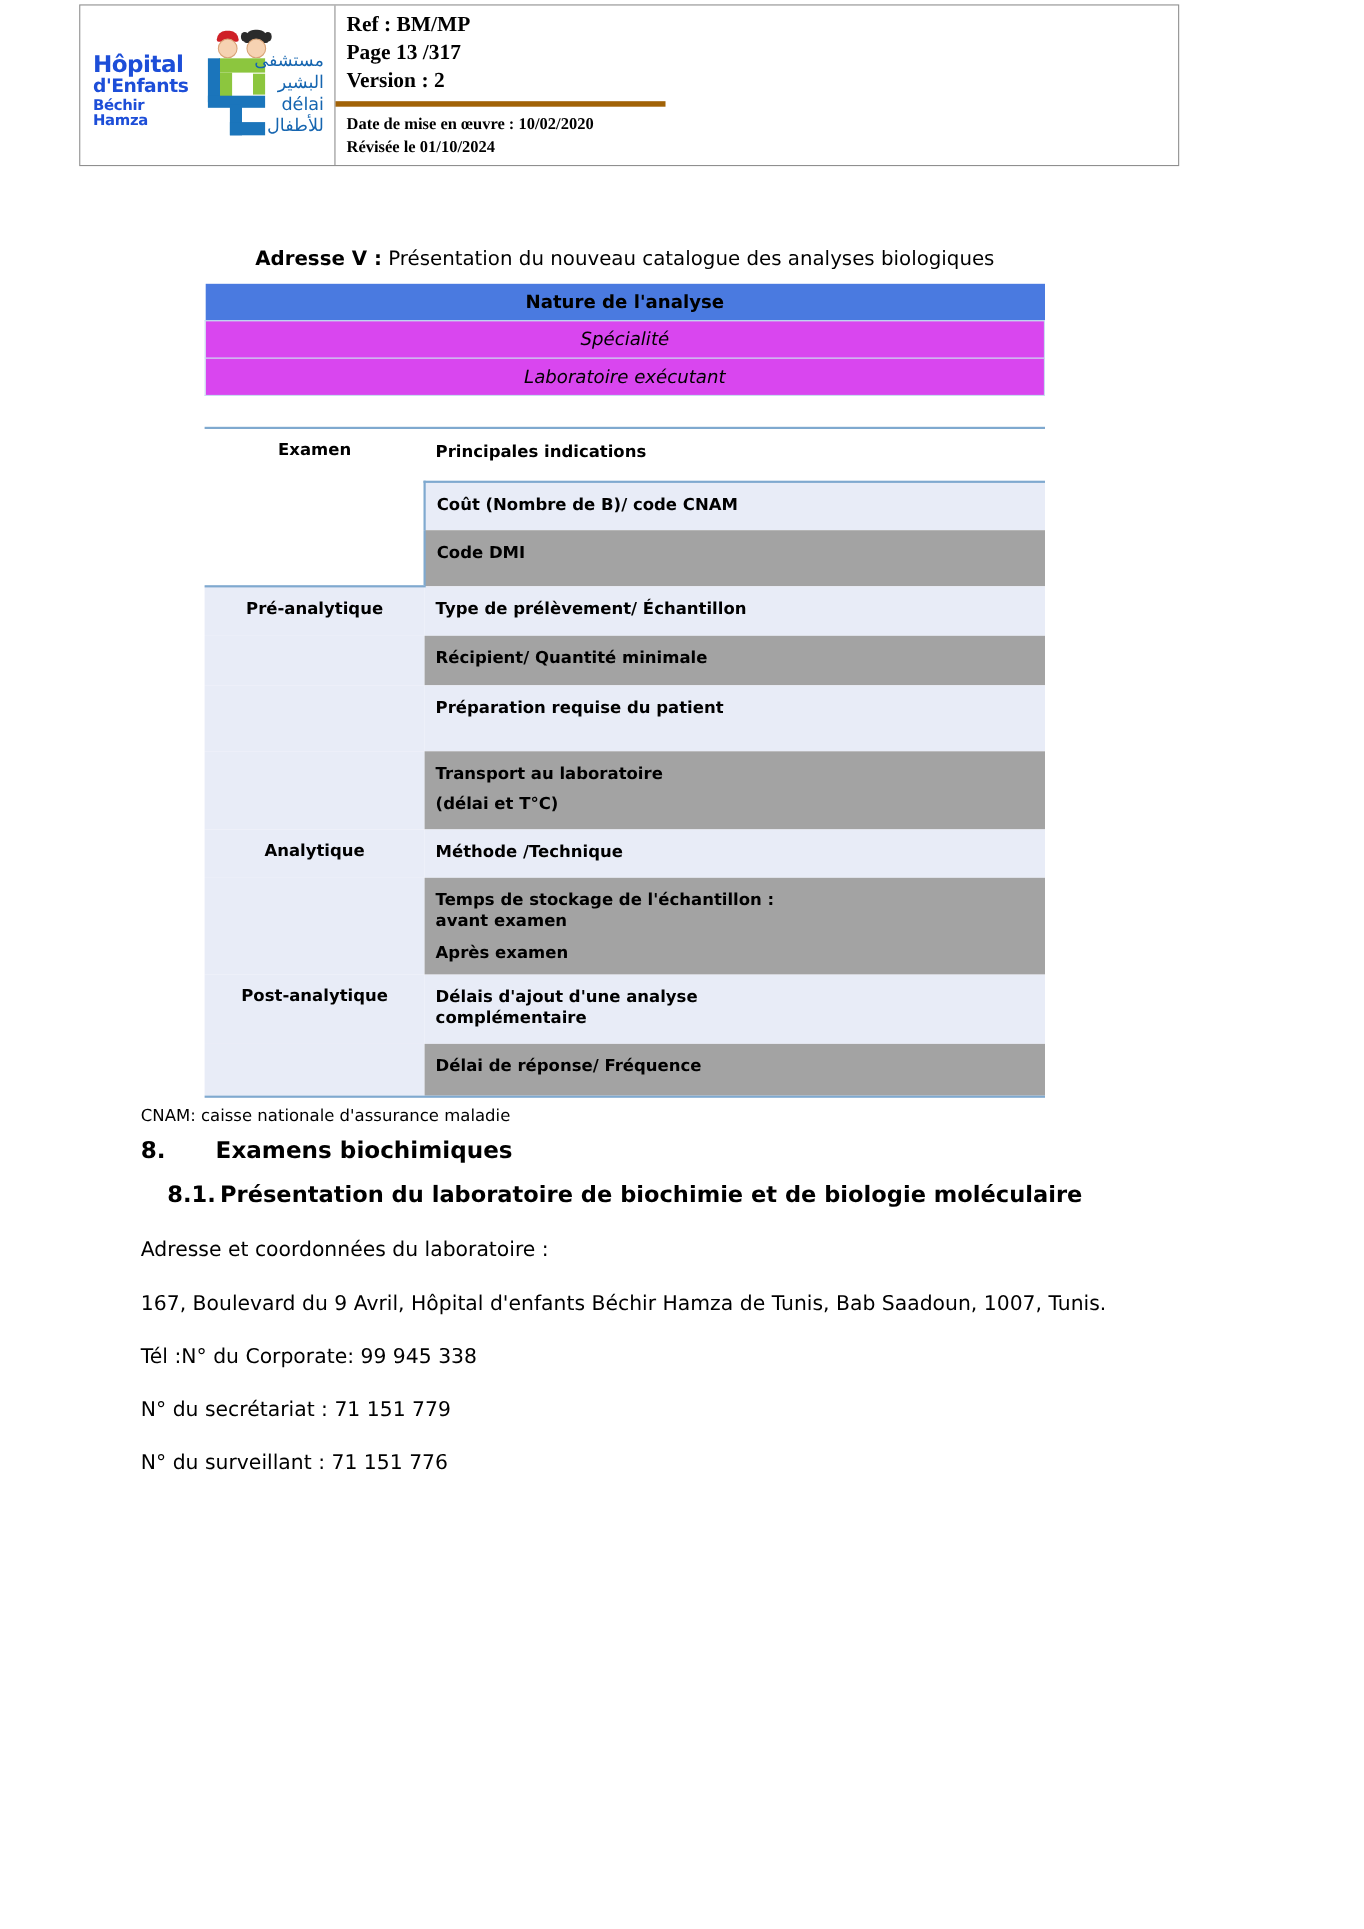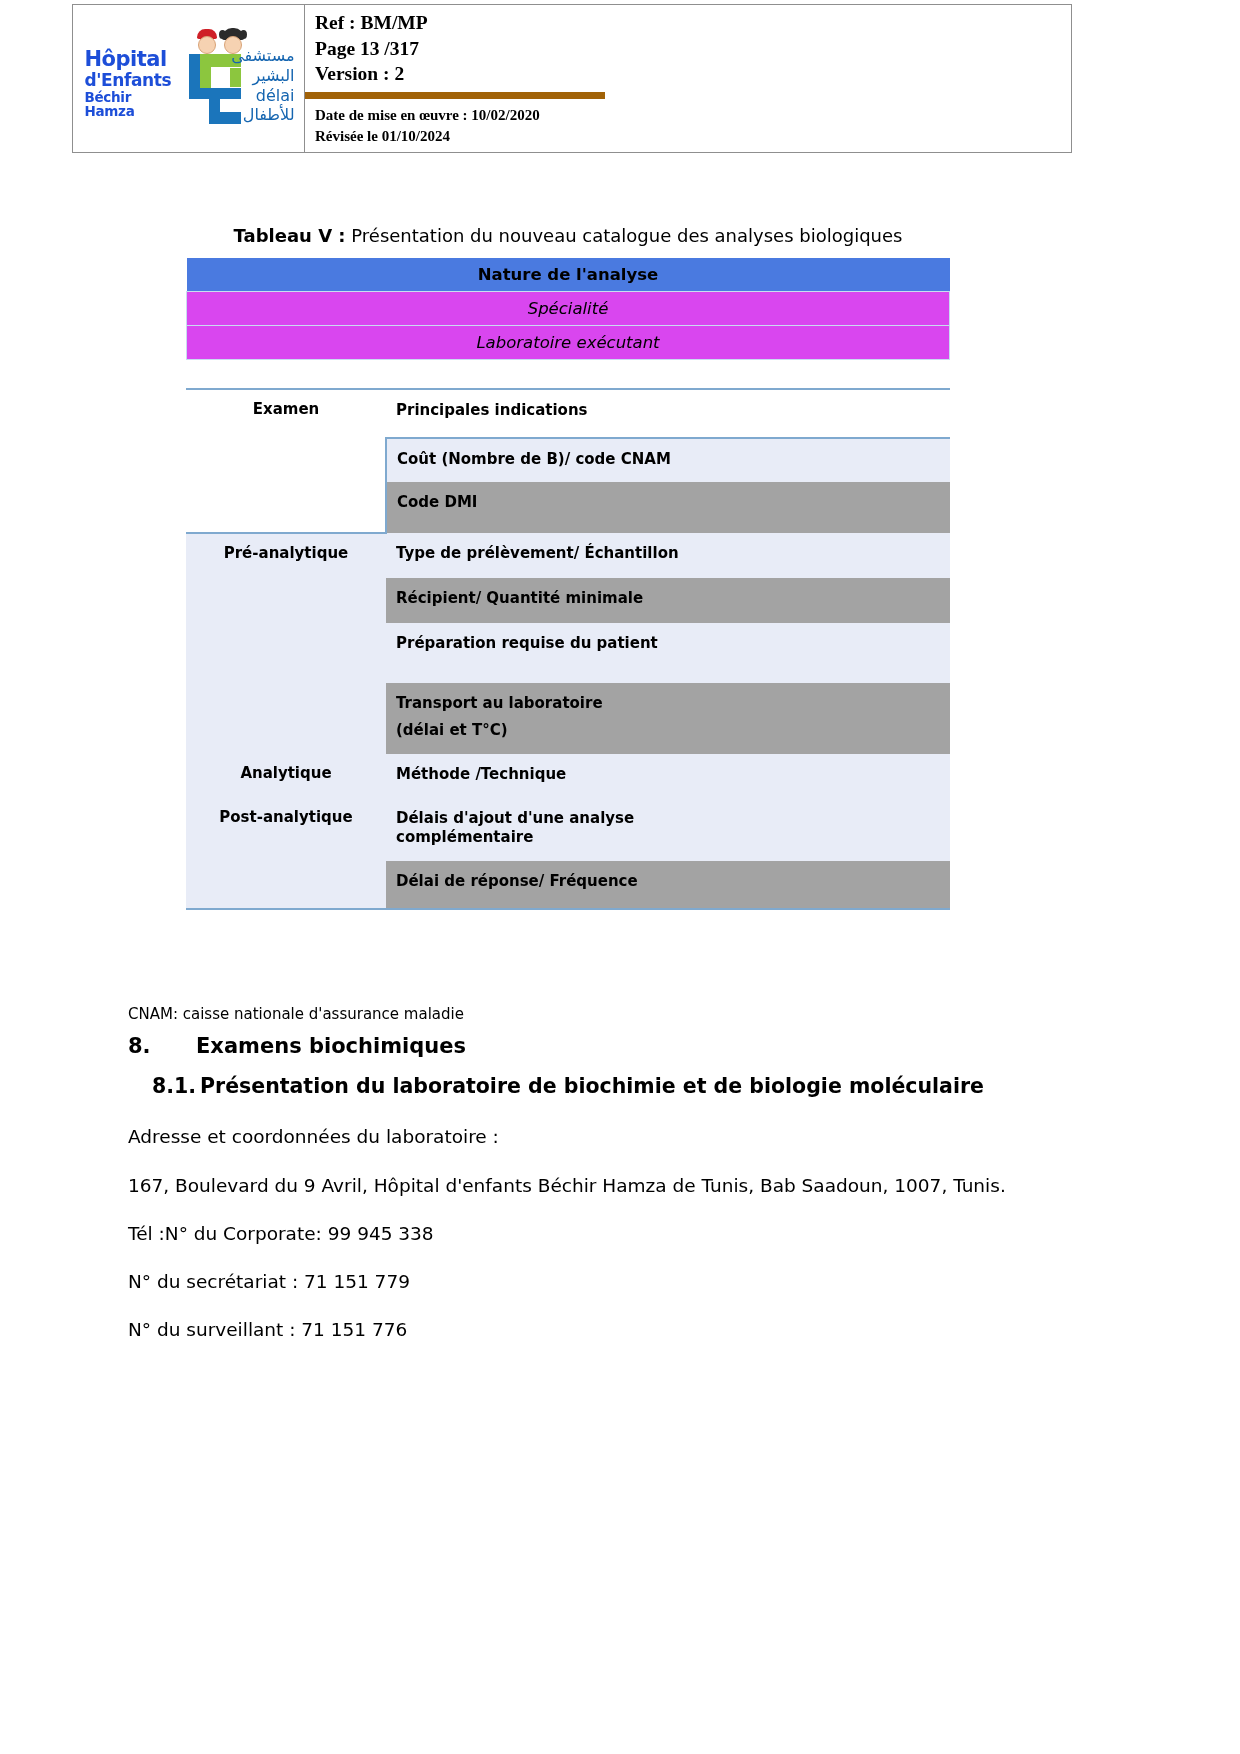--- a/index.html
+++ b/index.html
@@ -51,21 +51,21 @@
     letter-spacing: -0.2px;
     color: #000;
   }
   .hdr-meta-cell {
     width: 300px;
     box-sizing: border-box;
     display: flex;
     flex-direction: column;
   }
   .hdr-meta-top {
-    border-bottom: 7px solid #a16207;
+    border-bottom: 5px solid #a16207;
     padding: 5px 0 5px 10px;
   }
   .hdr-meta-bottom {
     padding: 6px 0 6px 10px;
   }
   .meta-line {
     font-family: "Liberation Serif", serif;
     font-weight: bold;
     font-size: 19.5px;
     line-height: 1.32;
@@ -398,21 +398,21 @@
     </div>
     <div class="hdr-meta-bottom">
       <div class="meta-line small">Date de mise en œuvre : 10/02/2020</div>
       <div class="meta-line small">Révisée le 01/10/2024</div>
     </div>
   </div>
 
 </div>
 
 <div class="tab-caption">
-  <b>Tableau V :</b><span> Présentation du nouveau catalogue des analyses biologiques</span>
+  <b>Adresse V :</b><span> Présentation du nouveau catalogue des analyses biologiques</span>
 </div>
 
 <table class="nature-table">
   <tbody>
       <tr class="head">
     <td>Nature de l'analyse</td>
   </tr>
   <tr class="body">
     <td>Spécialité</td>
   </tr>
@@ -493,20 +493,30 @@
 
     <tr>
       <td class="cell-left bg-lav" style="height:44px;">
         <span class="lbl-left">Analytique</span>
       </td>
       <td class="cell-right bg-lav">
         <span class="lbl-right">Méthode /Technique</span>
       </td>
     </tr>
 
+    <tr>
+      <td class="cell-left bg-lav" style="height:88px;">
+        <span class="lbl-left"></span>
+      </td>
+      <td class="cell-right bg-white">
+        <span class="lbl-right">Temps de stockage de l'échantillon :</span>
+        <span class="lbl-right" style="padding-top:0px;">avant examen</span>
+        <span class="lbl-right" style="padding-top:10px;">Après examen</span>
+      </td>
+    </tr>
 
     <tr>
       <td class="cell-left bg-lav" style="height:63px;">
         <span class="lbl-left">Post-analytique</span>
       </td>
       <td class="cell-right bg-lav">
         <span class="lbl-right">Délais d'ajout d'une analyse</span>
         <span class="lbl-right" style="padding-top:0px;">complémentaire</span>
       </td>
     </tr>

